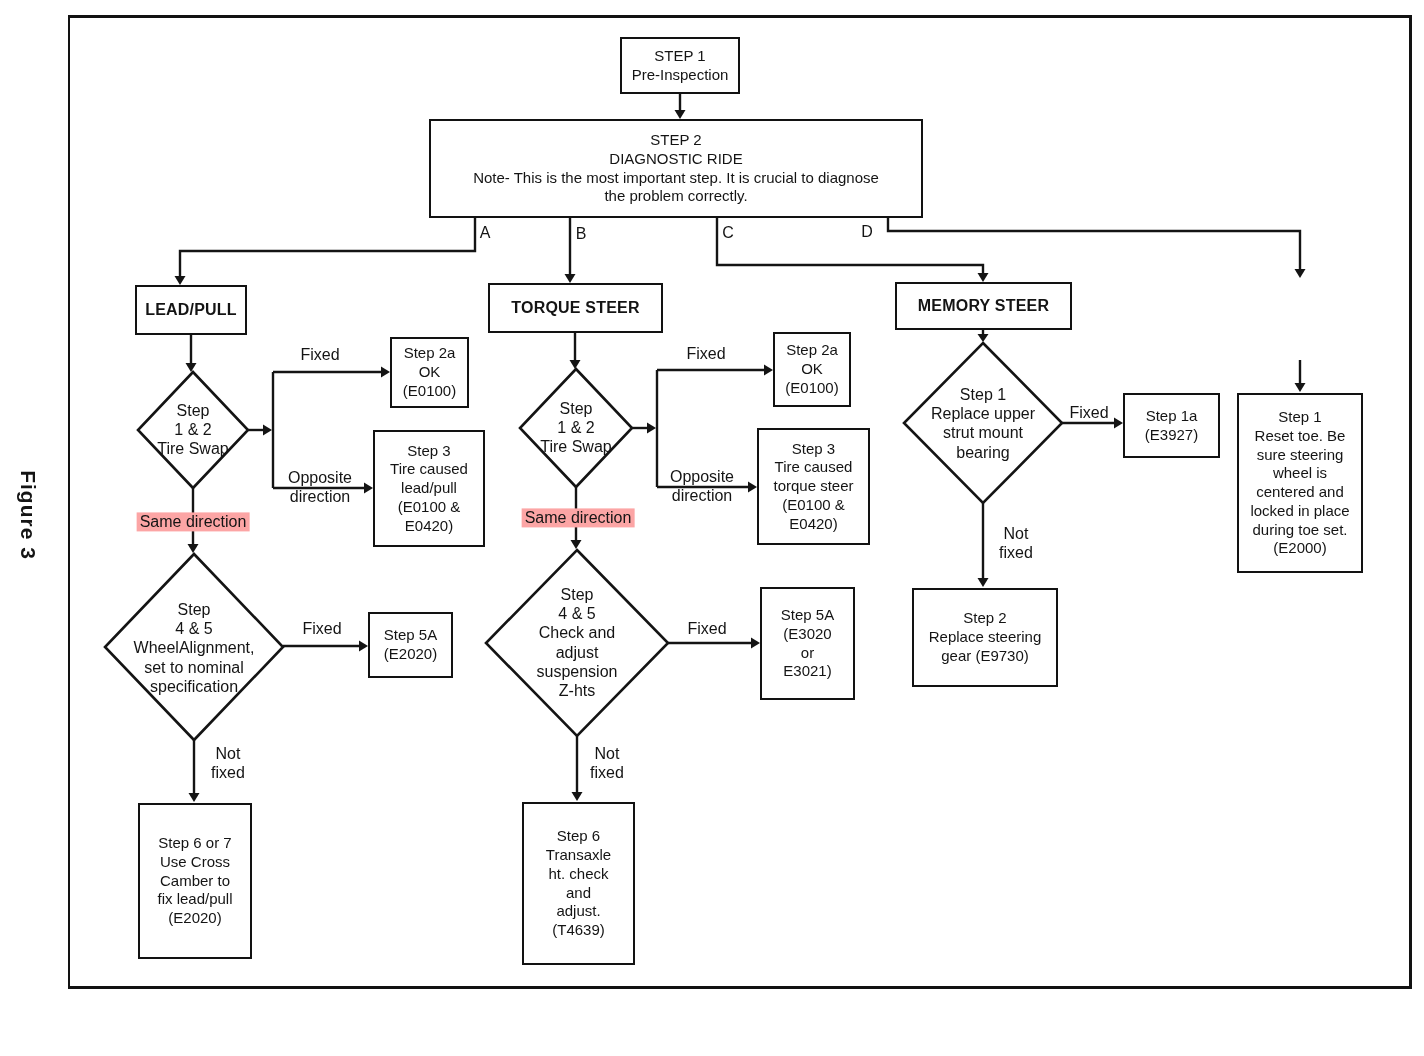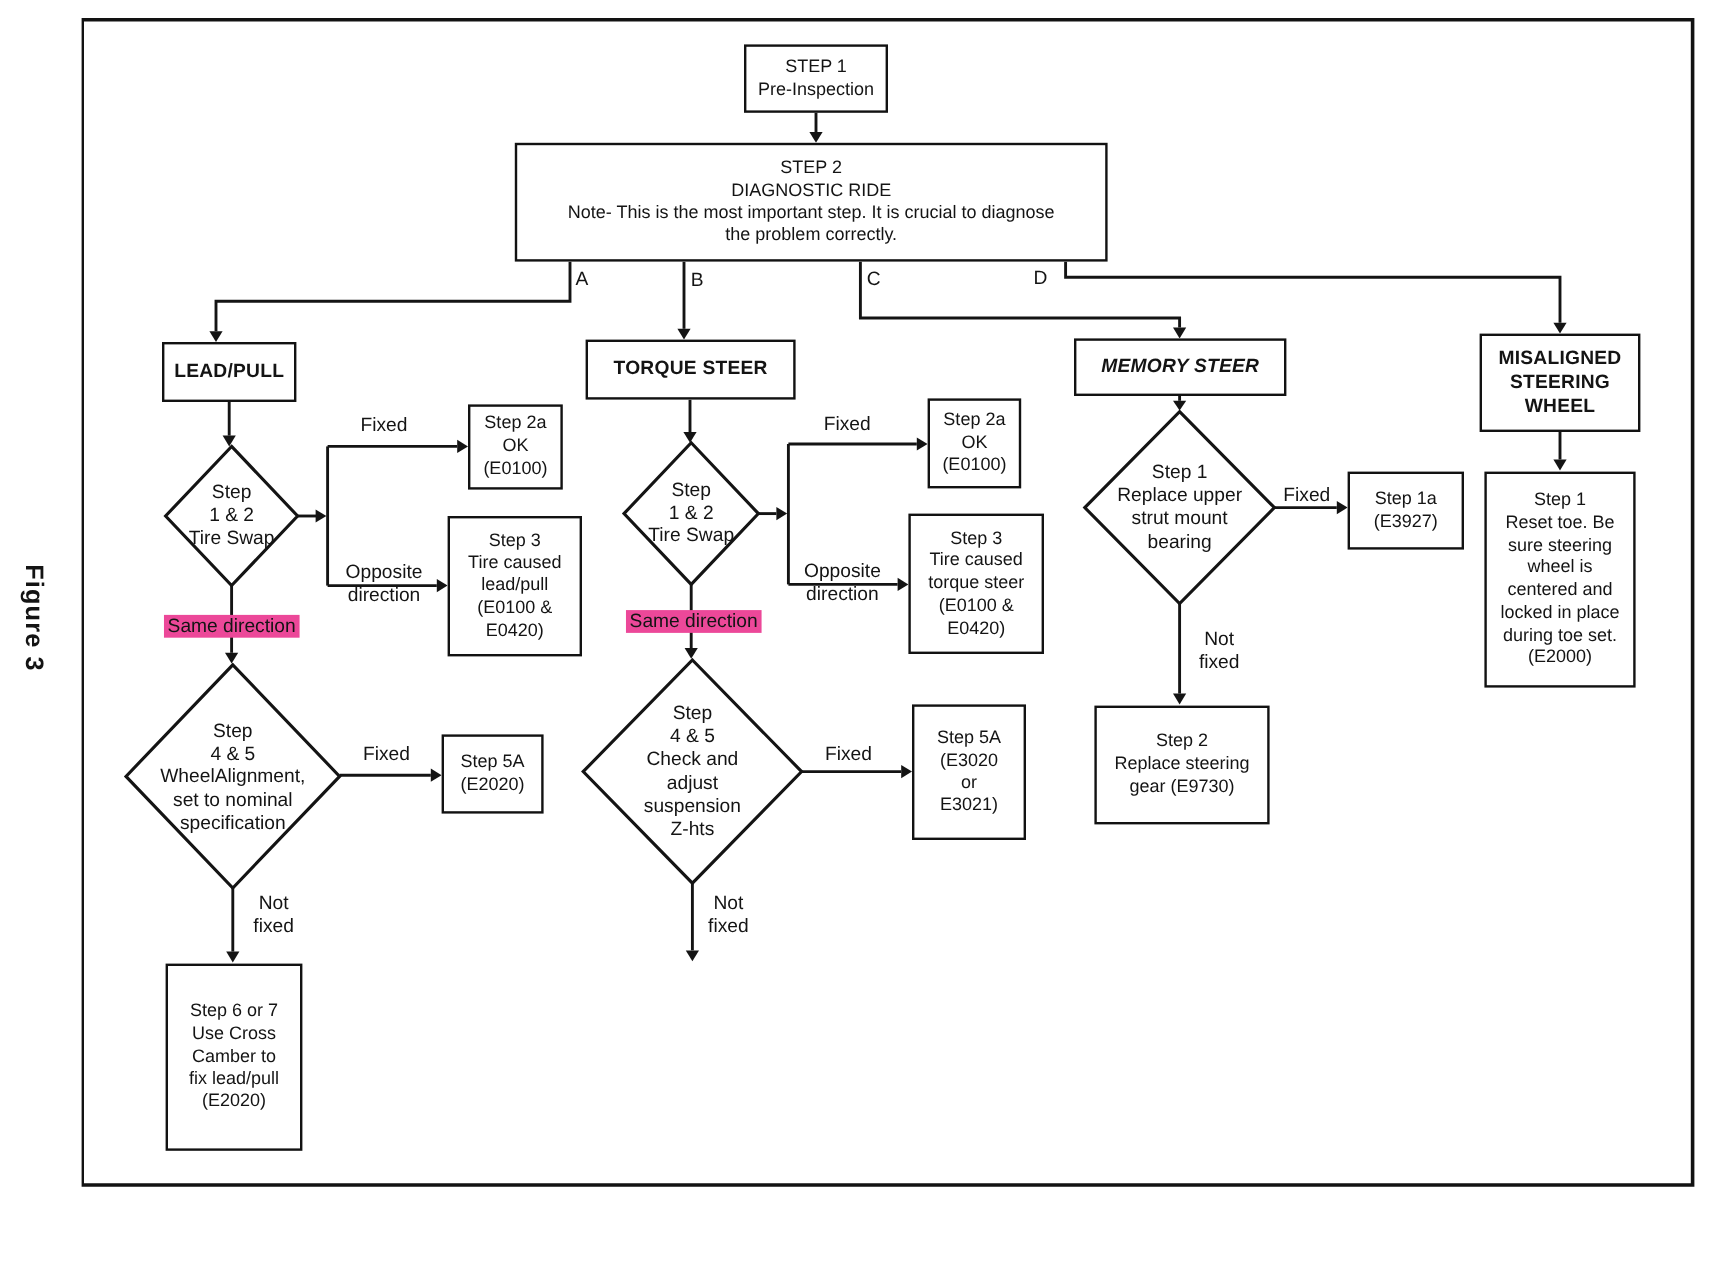--- a/index.html
+++ b/index.html
@@ -9,21 +9,21 @@
   }
   .frame{position:absolute;left:68px;top:15px;width:1339px;height:968px;
     border:3px solid #121212;border-left-width:2px;z-index:0;}
   svg.lines{position:absolute;left:0;top:0;z-index:1;}
   .box{position:absolute;box-sizing:border-box;border:2.5px solid #121212;background:#fff;
     display:flex;align-items:center;justify-content:center;text-align:center;
     white-space:pre-line;font-size:15px;line-height:1.25;z-index:2;}
   .box.title{font-size:16px;font-weight:700;letter-spacing:.2px;}
   .lbl{position:absolute;transform:translate(-50%,-50%);text-align:center;
     white-space:pre-line;font-size:16px;line-height:1.2;z-index:3;}
-  .lbl.bg{background:#ec4899;padding:0 3px;}
+  .lbl.bg{background:#fca5a5;padding:0 3px;}
   .lbl.letter{font-size:16px;font-weight:400;}
   .figure-label{position:absolute;left:-32px;top:503px;width:120px;height:24px;
     transform:rotate(90deg);font-size:21px;font-weight:700;text-align:center;
     letter-spacing:1px;z-index:3;}
 </style>
 </head>
 <body>
 
 <div class="canvas">
 
@@ -159,38 +159,41 @@
 adjust
 suspension
 Z-hts</div>
   <div class="lbl" style="left:707px;top:629px;">Fixed</div>
   <div class="box" style="left:760px;top:587px;width:95px;height:113px;">Step 5A
 (E3020
 or
 E3021)</div>
   <div class="lbl" style="left:607px;top:763px;">Not
 fixed</div>
-
-  <div class="box title" style="left:895px;top:282px;width:177px;height:48px;font-style:italic;">MEMORY STEER</div>
+  <div class="box" style="left:522px;top:802px;width:113px;height:163px;">Step 6
+Transaxle
+ht. check
+and
+adjust.
+(T4639)</div>
+
+  <div class="box title" style="left:895px;top:282px;width:177px;height:48px;">MEMORY STEER</div>
   <div class="lbl" style="left:983px;top:423px;">Step 1
 Replace upper
 strut mount
 bearing</div>
   <div class="lbl" style="left:1089px;top:413px;">Fixed</div>
   <div class="box" style="left:1123px;top:393px;width:97px;height:65px;">Step 1a
 (E3927)</div>
   <div class="lbl" style="left:1016px;top:543px;">Not
 fixed</div>
   <div class="box" style="left:912px;top:588px;width:146px;height:99px;">Step 2
 Replace steering
 gear (E9730)</div>
 
-  <div class="box title" style="left:1233px;top:278px;width:134px;height:82px;">MISALIGNED
-STEERING
-WHEEL</div>
   <div class="box" style="left:1237px;top:393px;width:126px;height:180px;">Step 1
 Reset toe. Be
 sure steering
 wheel is
 centered and
 locked in place
 during toe set.
 (E2000)</div>
 
 </div>

